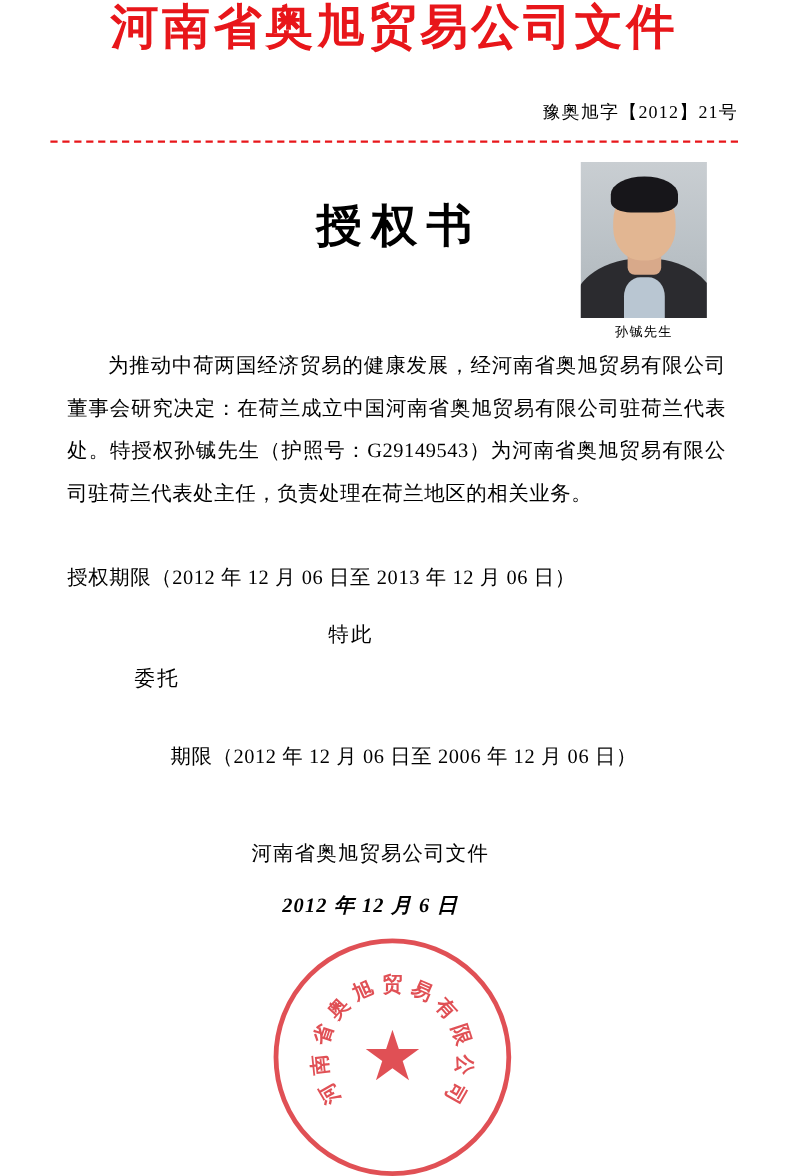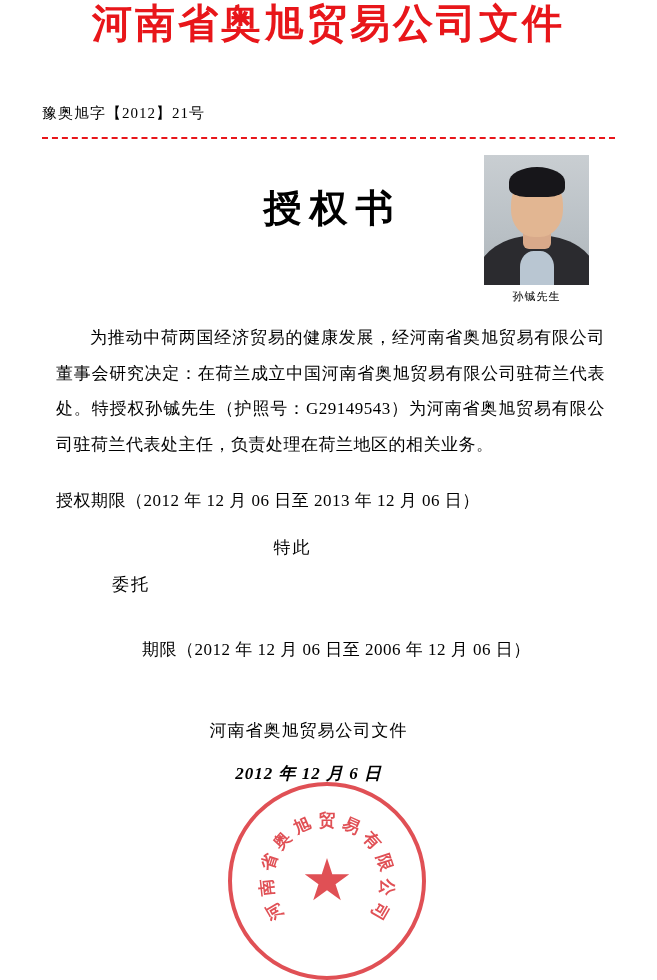--- a/index.html
+++ b/index.html
@@ -31,24 +31,24 @@
     font-family: "DejaVu Serif", "Liberation Serif", serif;
     font-weight: bold;
     font-size: 40px;
     letter-spacing: 3px;
     color: #e8161a;
     line-height: 1.15;
     white-space: nowrap;
   }
 
   .doc-number {
-    text-align: left;
+    text-align: right;
     font-size: 15px;
     color: #000;
-    margin-top: 58px;
+    margin-top: 38px;
     letter-spacing: 1px;
   }
 
   .red-rule {
     margin-top: 14px;
     height: 2px;
     border-top: 2px dashed #e8161a;
     width: 100%;
   }
 
@@ -139,34 +139,34 @@
     border-radius: 50% 50% 30% 30%;
   }
   .photo-caption {
     font-size: 11px;
     margin-top: 4px;
     letter-spacing: 1px;
   }
 
   
   .body-text {
-    margin-top: 19px;
+    margin-top: 6px;
     font-size: 17px;
     line-height: 2.1;
     letter-spacing: 0.5px;
     text-align: justify;
     padding: 0 10px 0 14px;
   }
   .body-text p {
     margin: 0;
     text-indent: 2em;
   }
 
   .term-line {
-    margin-top: 26px;
+    margin-top: 40px;
     padding-left: 14px;
     font-size: 17px;
     letter-spacing: 0.5px;
   }
   .teci-line {
     margin-top: 24px;
     text-align: center;
     padding-right: 72px;
     font-size: 17px;
     letter-spacing: 2px;

